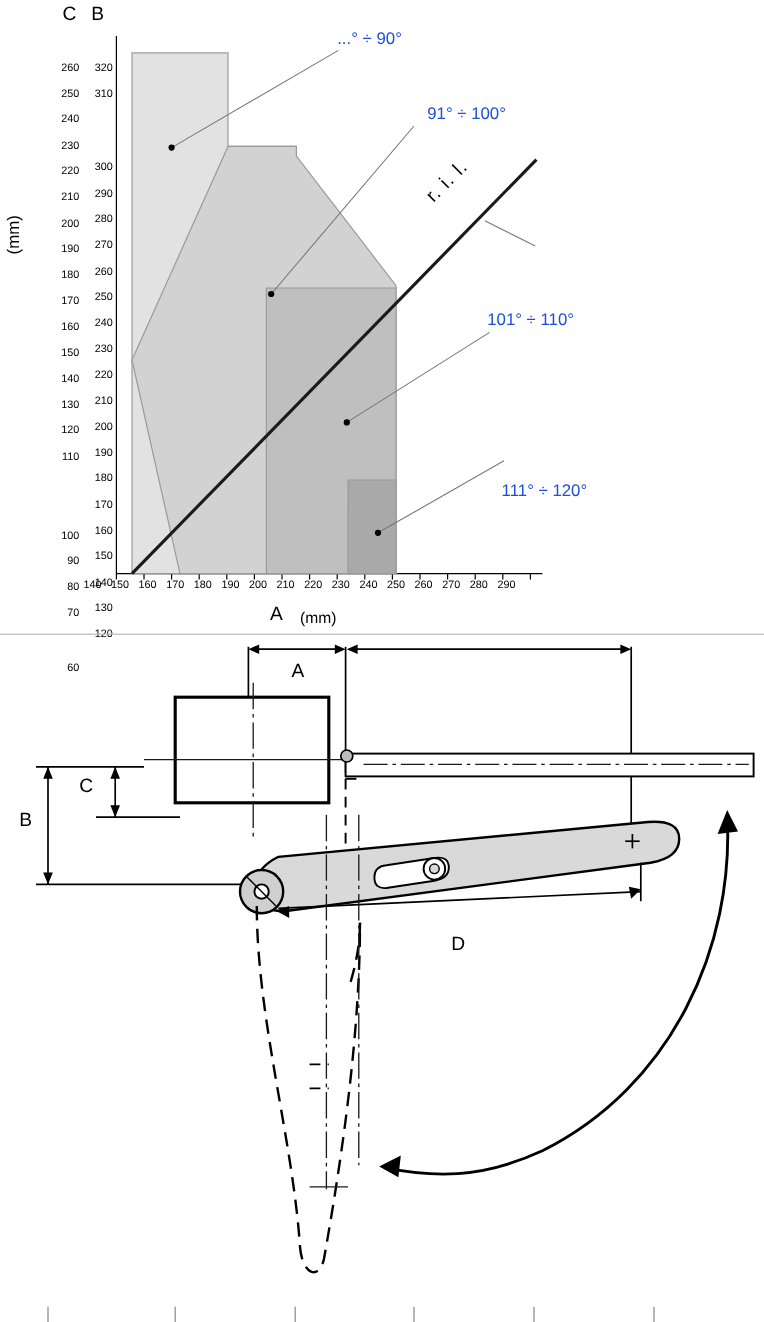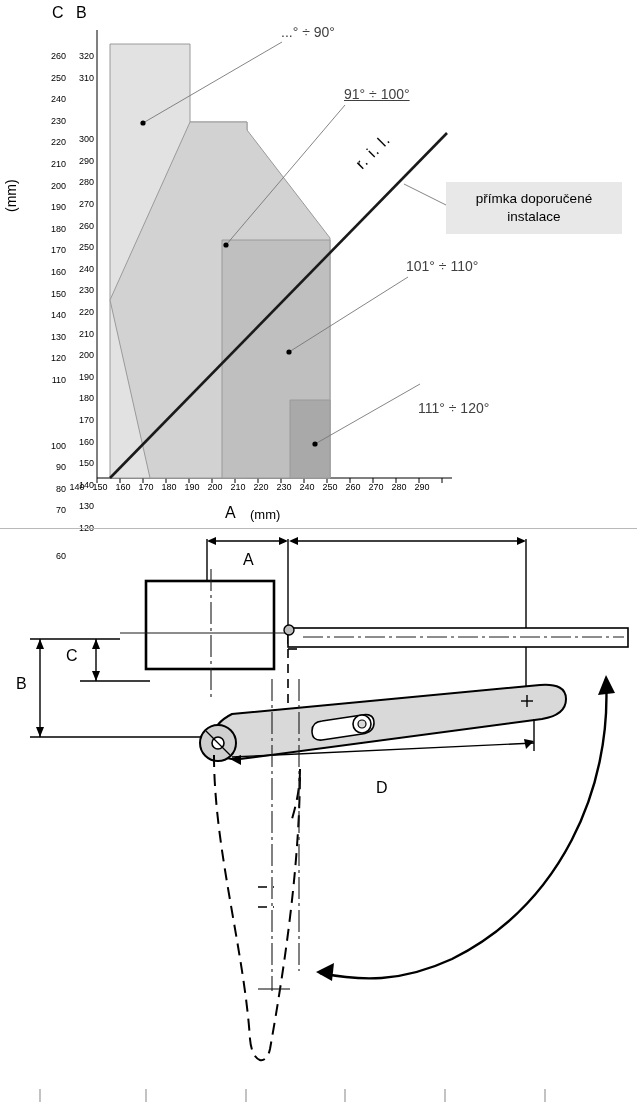--- a/index.html
+++ b/index.html
@@ -11,21 +11,21 @@
   
   #chart-panel{left:0;top:0;width:637px;height:528px;}
   .tick{font-size:9px;color:#000;text-align:right;}
   .tick-x{font-size:9px;color:#000;text-align:center;}
 
   .axis-title{font-size:16px;}
 
   
   svg.plot-svg{position:absolute;left:0;top:0;}
 
-  .callout-text{font-size:14px;color:#404040;white-space:nowrap;}
+  .callout-text{font-size:14px;color:#1d4ed8;white-space:nowrap;}
   .ril-text{font-size:16px;letter-spacing:1px;}
 
   #legend-box{position:absolute;left:446px;top:182px;width:176px;height:52px;
       background:#e8e8e8;display:flex;align-items:center;justify-content:center;
       text-align:center;font-size:13.5px;line-height:1.35;}
 
   
   #drawing-panel{position:absolute;left:0;top:528px;width:637px;height:574px;
       border-top:1px solid #b9b9b9;}
 
@@ -153,32 +153,26 @@
     <line x1="289" y1="352" x2="408" y2="277" stroke="#777" stroke-width="0.9"></line>
     <circle cx="289" cy="352" r="2.6" fill="#000"></circle>
 
     <line x1="315" y1="444" x2="420" y2="384" stroke="#777" stroke-width="0.9"></line>
     <circle cx="315" cy="444" r="2.6" fill="#000"></circle>
 
     <line x1="404" y1="184" x2="446" y2="205" stroke="#777" stroke-width="0.9"></line>
   </svg>
 
   <div class="abs callout-text" style="left:281px;top:24px;">...° ÷ 90°</div>
-  <div class="abs callout-text" style="left:344px;top:86px;text-decoration:underline;">91° ÷ 100°</div>
+  <div class="abs callout-text" style="left:356px;top:86px;">91° ÷ 100°</div>
   <div class="abs callout-text" style="left:406px;top:258px;">101° ÷ 110°</div>
   <div class="abs callout-text" style="left:418px;top:364px;margin-top:36px;">111° ÷ 120°</div>
 
   <div class="abs ril-text" style="left:352px;top:160px;transform:rotate(-45deg);transform-origin:left top;">r. i. l.</div>
 
-  <div id="legend-box">
-    <div>
-      <div>přímka doporučené</div>
-      <div>instalace</div>
-    </div>
-  </div>
 </div>
 
 <div id="drawing-panel">
   <svg width="637" height="574">
 
     <g stroke="#000" stroke-width="1.4" fill="none">
 
       <line x1="207" y1="10" x2="207" y2="60"></line>
       <line x1="288" y1="10" x2="288" y2="115"></line>
       <line x1="210" y1="12" x2="285" y2="12"></line>

